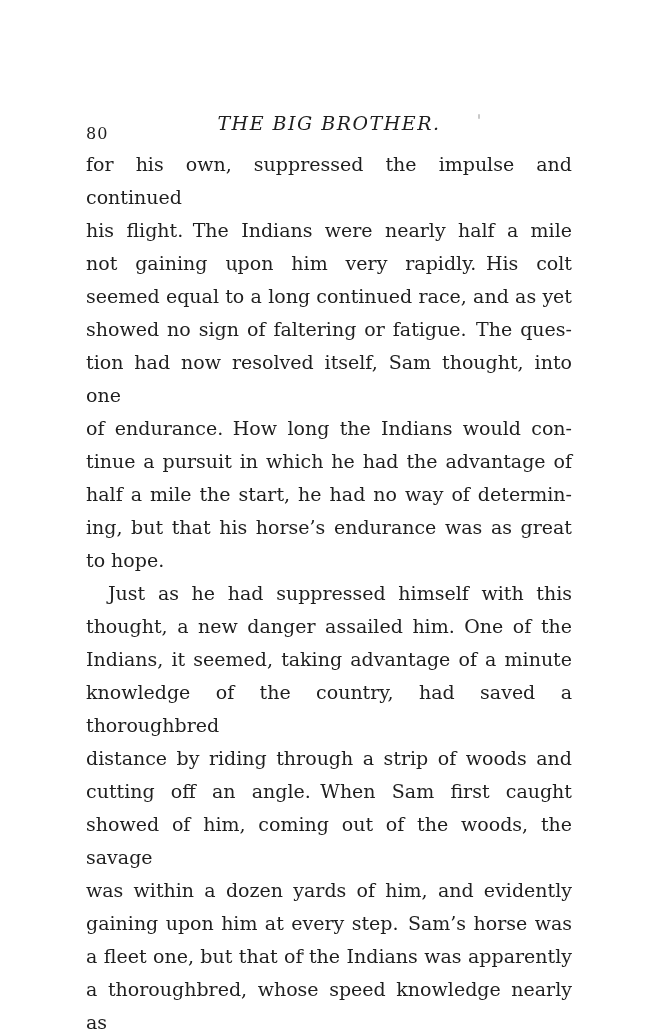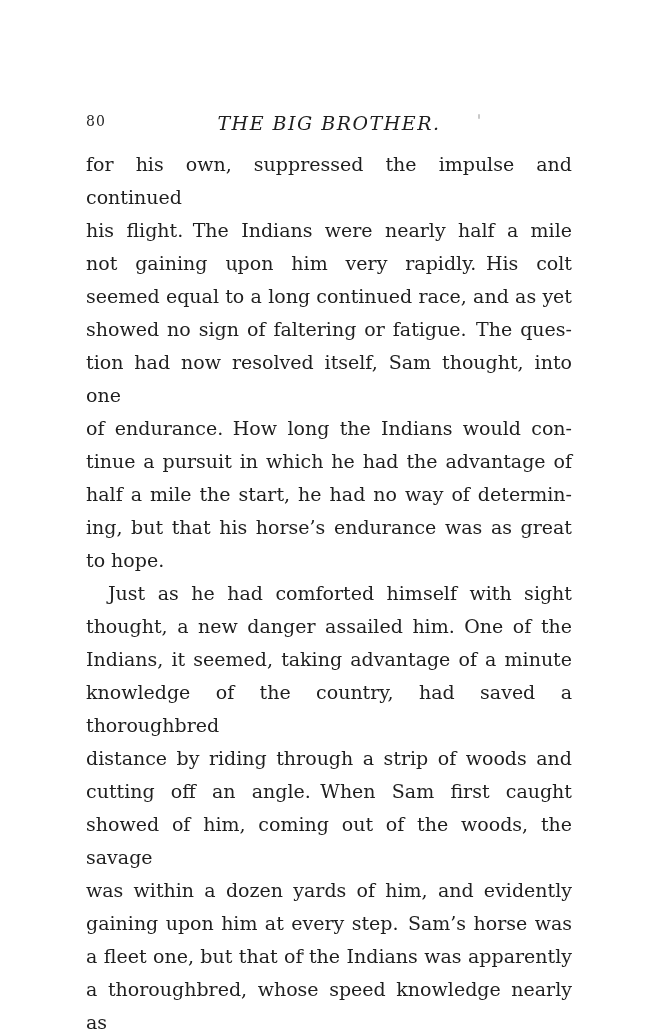--- a/index.html
+++ b/index.html
@@ -20,22 +20,22 @@
   .running-header {
     position: absolute;
     top: 110px;
     left: 86px;
     width: 486px;
     height: 28px;
   }
   .page-number {
     position: absolute;
     left: 0;
-    top: 3px;
-    font-size: 14px;
+    top: 14px;
+    font-size: 16px;
     letter-spacing: 1px;
   }
   .running-title {
     position: absolute;
     left: 0;
     right: 0;
     top: 2px;
     text-align: center;
     font-style: italic;
     font-size: 19px;
@@ -102,21 +102,21 @@
       <div class="line">his flight. The Indians were nearly half a mile</div>
       <div class="line">not gaining upon him very rapidly. His colt</div>
       <div class="line">seemed equal to a long continued race, and as yet</div>
       <div class="line">showed no sign of faltering or fatigue. The ques-</div>
       <div class="line">tion had now resolved itself, Sam thought, into one</div>
       <div class="line">of endurance. How long the Indians would con-</div>
       <div class="line">tinue a pursuit in which he had the advantage of</div>
       <div class="line">half a mile the start, he had no way of determin-</div>
       <div class="line">ing, but that his horse’s endurance was as great</div>
       <div class="line no-justify">to hope.</div>
-      <div class="line indent">Just as he had comforted himself with sight</div>
+      <div class="line indent">Just as he had suppressed himself with this</div>
       <div class="line">thought, a new danger assailed him. One of the</div>
       <div class="line">Indians, it seemed, taking advantage of a minute</div>
       <div class="line">knowledge of the country, had saved a thoroughbred</div>
       <div class="line">distance by riding through a strip of woods and</div>
       <div class="line">cutting off an angle. When Sam first caught</div>
       <div class="line">showed of him, coming out of the woods, the savage</div>
       <div class="line">was within a dozen yards of him, and evidently</div>
       <div class="line">gaining upon him at every step. Sam’s horse was</div>
       <div class="line">a fleet one, but that of the Indians was apparently</div>
       <div class="line">a thoroughbred, whose speed knowledge nearly as</div>

